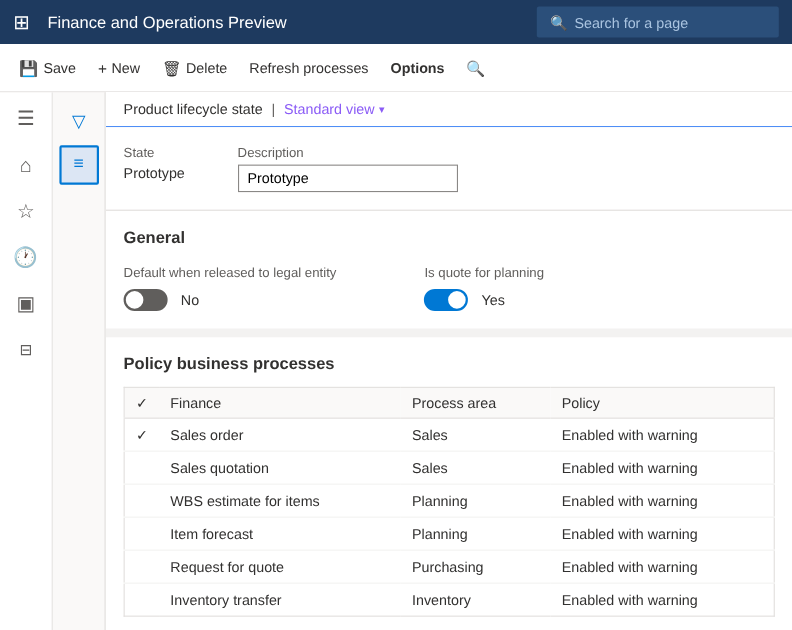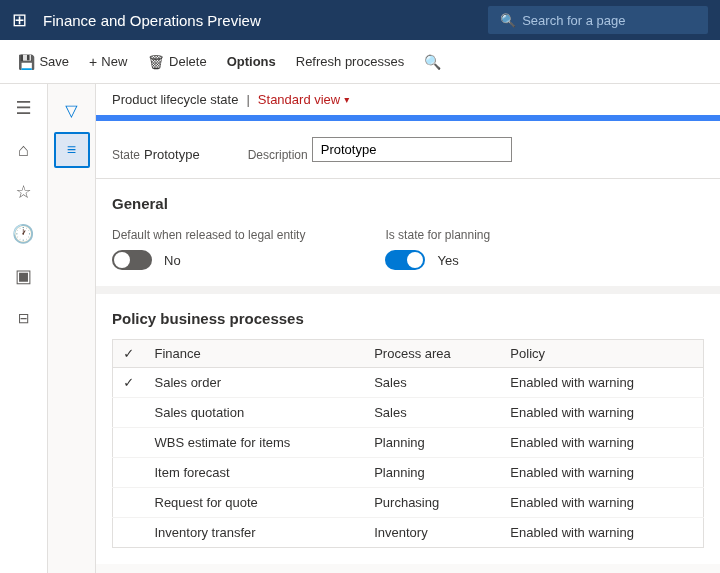--- a/index.html
+++ b/index.html
@@ -125,48 +125,48 @@
     .content-area {
       flex: 1;
       background: #faf9f8;
       overflow-y: auto;
       padding: 0;
     }
 
     
     .content-header {
       background: #fff;
-      border-bottom: 6px solid #3b82f6;
+      border-bottom: 1px solid #3b82f6;
       padding: 8px 16px;
       display: flex;
       align-items: flex-end;
       gap: 8px;
       font-size: 13px;
     }
     .breadcrumb-separator { color: #605e5c; }
     .view-dropdown {
       display: flex;
       align-items: center;
       gap: 4px;
       cursor: pointer;
-      color: #b91c1c;
+      color: #8b5cf6;
     }
 
     
     .form-section {
       background: #fff;
       padding: 16px 16px 16px 16px;
       margin: 0;
     }
     .field-row {
       display: flex;
       gap: 48px;
       margin-bottom: 0;
     }
-    .field-group { display: flex; gap: 4px; align-items: flex-end; }
+    .field-group { display: flex; flex-direction: column; gap: 4px; }
     .field-label { font-size: 12px; color: #605e5c; }
     .field-value { font-size: 13px; color: #323130; font-weight: 400; }
     .field-input {
       border: 1px solid #8a8886;
       padding: 4px 8px;
       font-size: 13px;
       background: white;
       width: 200px;
     }
 
@@ -255,25 +255,25 @@
     <span>Save</span>
   </button>
   <button class="cmd-btn">
     <span class="icon">+</span>
     <span>New</span>
   </button>
   <button class="cmd-btn">
     <span class="icon">🗑</span>
     <span>Delete</span>
   </button>
+  <button class="cmd-btn">
+    <span>Refresh processes</span>
+  </button>
   <button class="cmd-btn options">
     <span>Options</span>
-  </button>
-  <button class="cmd-btn">
-    <span>Refresh processes</span>
   </button>
   <button class="cmd-btn">
     <span class="icon">🔍</span>
   </button>
 </div>
 
 <div class="main-layout">
 
   <div class="left-nav">
     <div class="nav-icon">☰</div>
@@ -317,21 +317,21 @@
       <div class="section-title">General</div>
       <div class="toggle-row">
         <div class="toggle-group">
           <span class="toggle-label-text">Default when released to legal entity</span>
           <div class="toggle-control">
             <div class="toggle-switch off"></div>
             <span class="toggle-value-text">No</span>
           </div>
         </div>
         <div class="toggle-group">
-          <span class="toggle-label-text">Is state for planning</span>
+          <span class="toggle-label-text">Is quote for planning</span>
           <div class="toggle-control">
             <div class="toggle-switch on"></div>
             <span class="toggle-value-text">Yes</span>
           </div>
         </div>
       </div>
     </div>
 
     <div class="processes-section">
       <div class="processes-title">Policy business processes</div>

